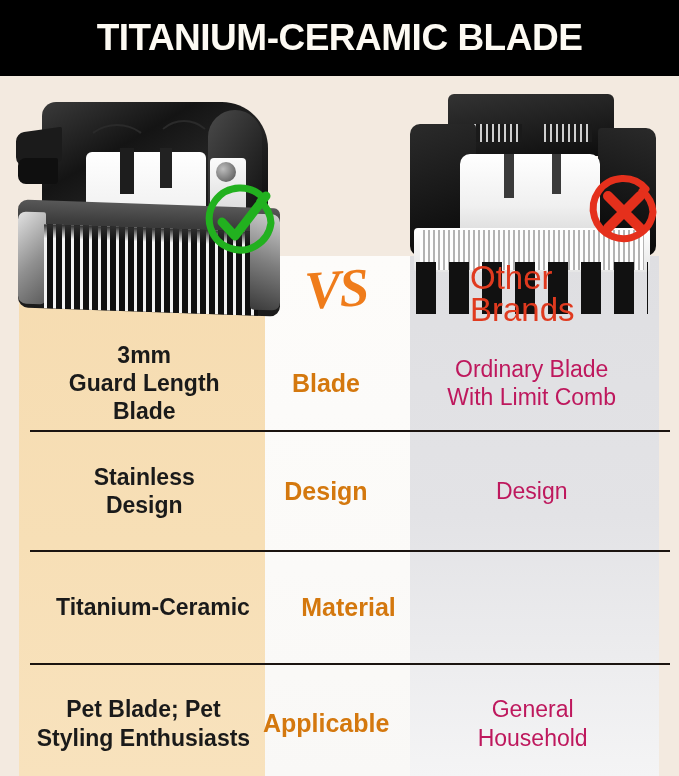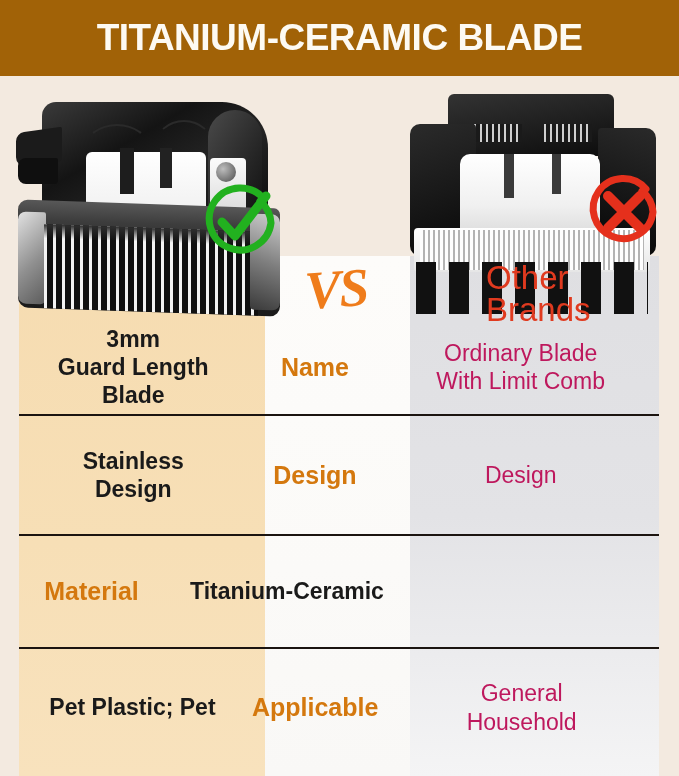--- a/index.html
+++ b/index.html
@@ -15,21 +15,21 @@
     position: relative;
   }
 
   
   .header-banner {
     position: absolute;
     left: 0;
     top: 0;
     width: 679px;
     height: 76px;
-    background: #a16207;
+    background: #000000;
     display: flex;
     align-items: center;
     justify-content: center;
   }
   .header-title {
     color: #fdfaf3;
     font-size: 37px;
     font-weight: bold;
     letter-spacing: -0.5px;
     font-family: "Liberation Sans", sans-serif;
@@ -344,30 +344,30 @@
     position: absolute;
     left: 470px;
     top: 186px;
     width: 170px;
     color: #e03a1f;
     font-size: 33px;
     line-height: 0.97;
     font-family: "Liberation Sans", sans-serif;
     font-weight: 400;
     text-align: left;
-    padding-left: 16px;
   }
 
   
   .table {
     position: absolute;
     left: 19px;
-    top: 320px;
+    top: 336px;
     width: 640px;
     height: 440px;
+    padding-left: 11px;
   }
   .trow {
     position: relative;
     display: flex;
     width: 640px;
     border-bottom: 2px solid #1b1410;
   }
   .trow:last-child { border-bottom: none; }
   .trow.r1 { height: 94px; }
   .trow.r2 { height: 118px; }
@@ -467,21 +467,21 @@
 
 <div class="table">
 
   <div class="trow r1">
     <div class="cell cell-ours">
       <div>
         <div>3mm</div>
         <div>Guard Length Blade</div>
       </div>
     </div>
-    <div class="cell cell-attr">Name</div>
+    <div class="cell cell-attr">Blade</div>
     <div class="cell cell-theirs">
       <div>
         <div>Ordinary Blade</div>
         <div>With Limit Comb</div>
       </div>
     </div>
   </div>
 
   <div class="trow r2">
     <div class="cell cell-ours">
@@ -492,32 +492,33 @@
     </div>
     <div class="cell cell-attr">Design</div>
     <div class="cell cell-theirs">
       <div>
         <div>Design</div>
       </div>
     </div>
   </div>
 
   <div class="trow r3">
+    <div class="cell cell-ours">
+      <div>
+        <div>Titanium-Ceramic</div>
+      </div>
+    </div>
     <div class="cell cell-attr">Material</div>
-    <div class="cell cell-ours">
-      <div>
-        <div>Titanium-Ceramic</div>
-      </div>
-    </div>
   </div>
 
   <div class="trow r4">
     <div class="cell cell-ours">
       <div>
-        <div>Pet Plastic; Pet</div>
+        <div>Pet Blade; Pet</div>
+        <div>Styling Enthusiasts</div>
       </div>
     </div>
     <div class="cell cell-attr">Applicable</div>
     <div class="cell cell-theirs">
       <div>
         <div>General</div>
         <div>Household</div>
       </div>
     </div>
   </div>

